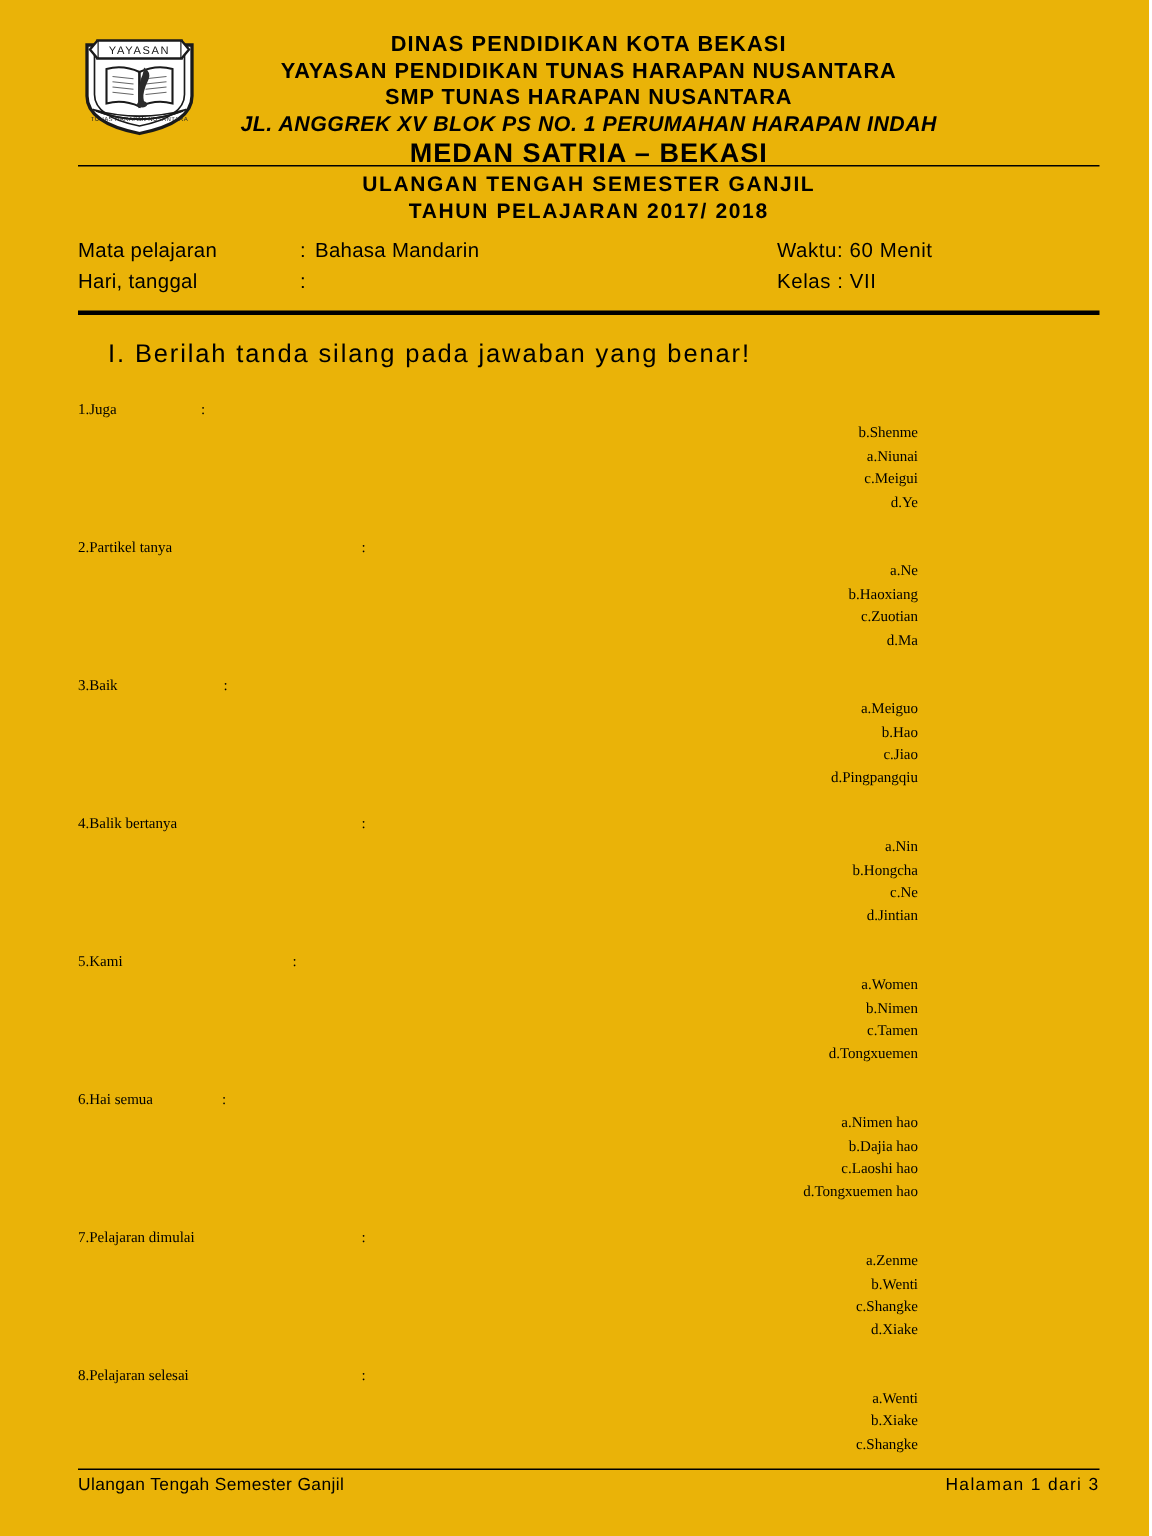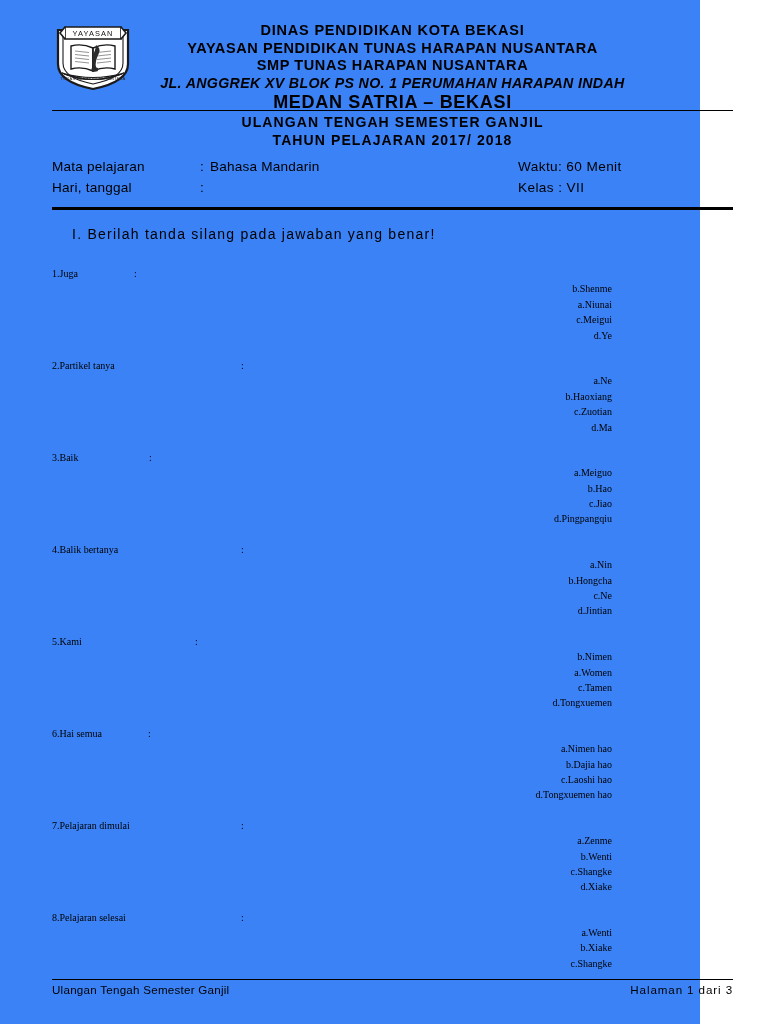--- a/index.html
+++ b/index.html
@@ -12,23 +12,23 @@
     width: 768px;
     height: 1024px;
     position: relative;
     font-family: "Liberation Sans", sans-serif;
     color: #000000;
     overflow: hidden;
   }
   .page {
     position: absolute;
     left: 0; top: 0;
-    width: 700px;
+    width: 766px;
     height: 1024px;
-    background: #3b82f6;
+    background: #eab308;
   }
 
   
   .header-block {
     position: absolute;
     left: 52px;
     top: 22px;
     width: 681px;
   }
   .logo-wrap {
@@ -99,21 +99,21 @@
   .meta-sep   { position: absolute; left: 148px; top: 0; }
   .meta-value { position: absolute; left: 158px; top: 0; letter-spacing: 0.2px; }
   .meta-right { position: absolute; left: 466px; top: 0; letter-spacing: 0.4px; white-space: nowrap; }
 
   
   .instruction {
     position: absolute;
     left: 72px;
     top: 226px;
     font-family: "Liberation Sans", sans-serif;
-    font-size: 14px;
+    font-size: 17px;
     font-weight: normal;
     letter-spacing: 1.25px;
     white-space: nowrap;
   }
 
   
   .questions {
     position: absolute;
     left: 52px;
     top: 266px;
@@ -273,22 +273,22 @@
         <div class="q-opt">a.Nin</div>
         <div class="q-opt">b.Hongcha</div>
         <div class="q-opt">c.Ne</div>
         <div class="q-opt">d.Jintian</div>
       </div>
       <div class="q-block">
         <div class="q-stem">
           <span class="q-text">5.Kami</span>
           <span class="q-colon" style="left: 143px;">:</span>
         </div>
+        <div class="q-opt">a.Women</div>
         <div class="q-opt">b.Nimen</div>
-        <div class="q-opt">a.Women</div>
         <div class="q-opt">c.Tamen</div>
         <div class="q-opt">d.Tongxuemen</div>
       </div>
       <div class="q-block">
         <div class="q-stem">
           <span class="q-text">6.Hai semua</span>
           <span class="q-colon" style="left: 96px;">:</span>
         </div>
         <div class="q-opt">a.Nimen hao</div>
         <div class="q-opt">b.Dajia hao</div>

